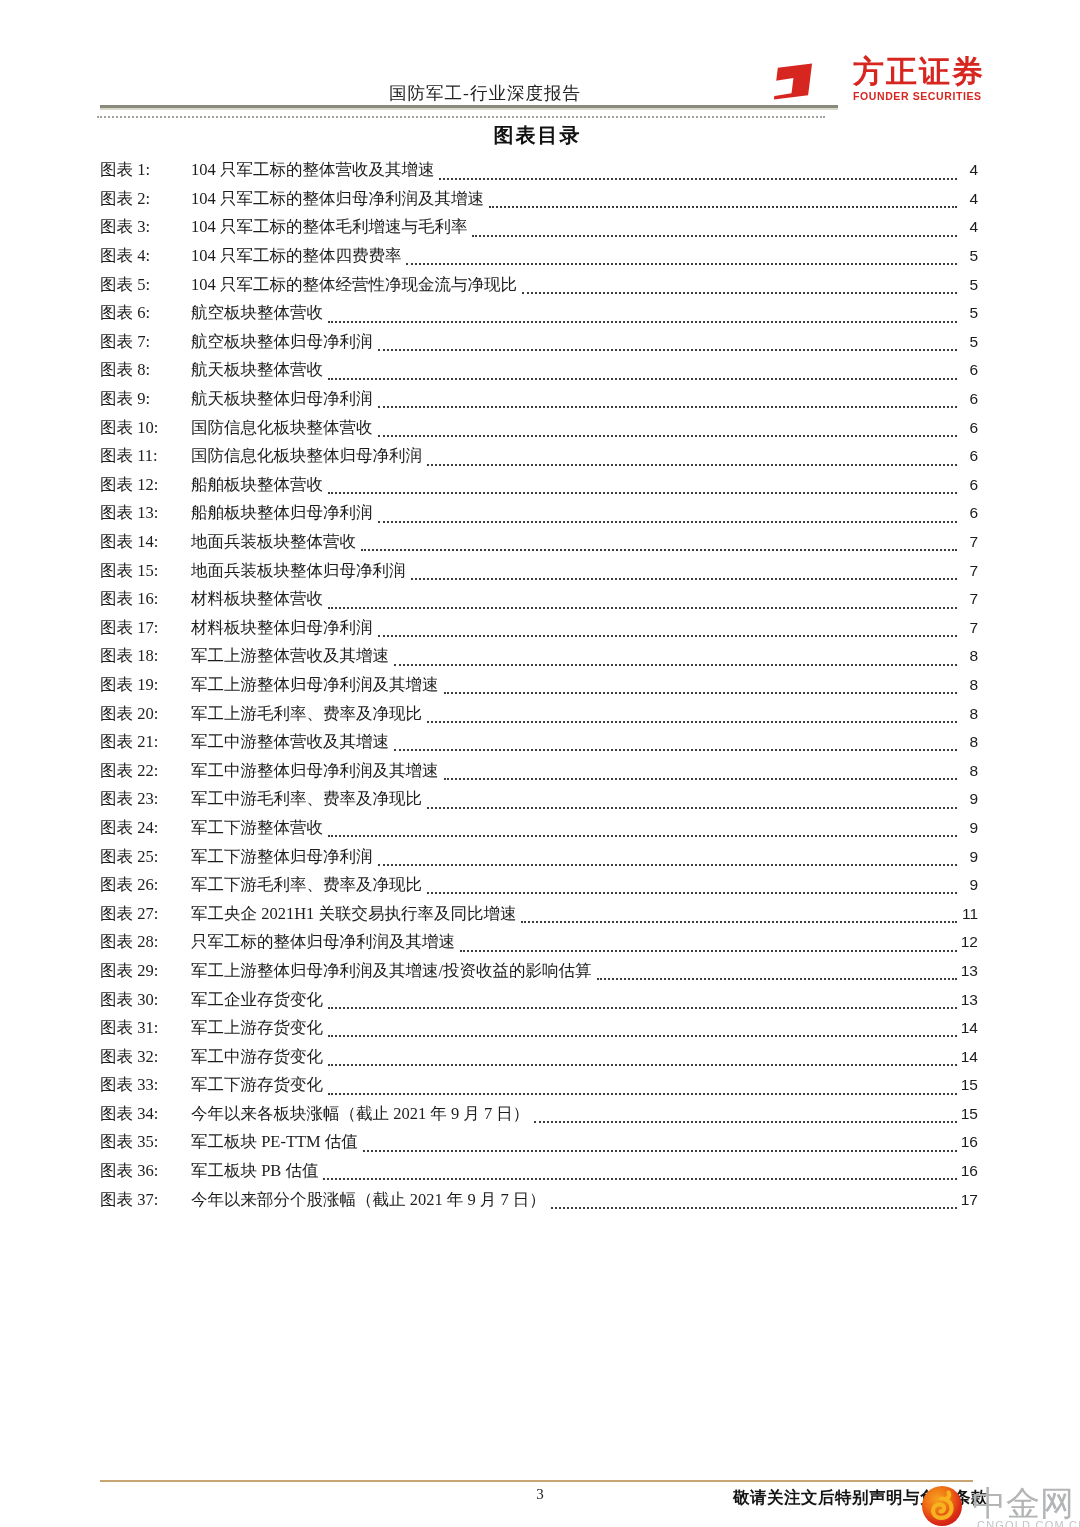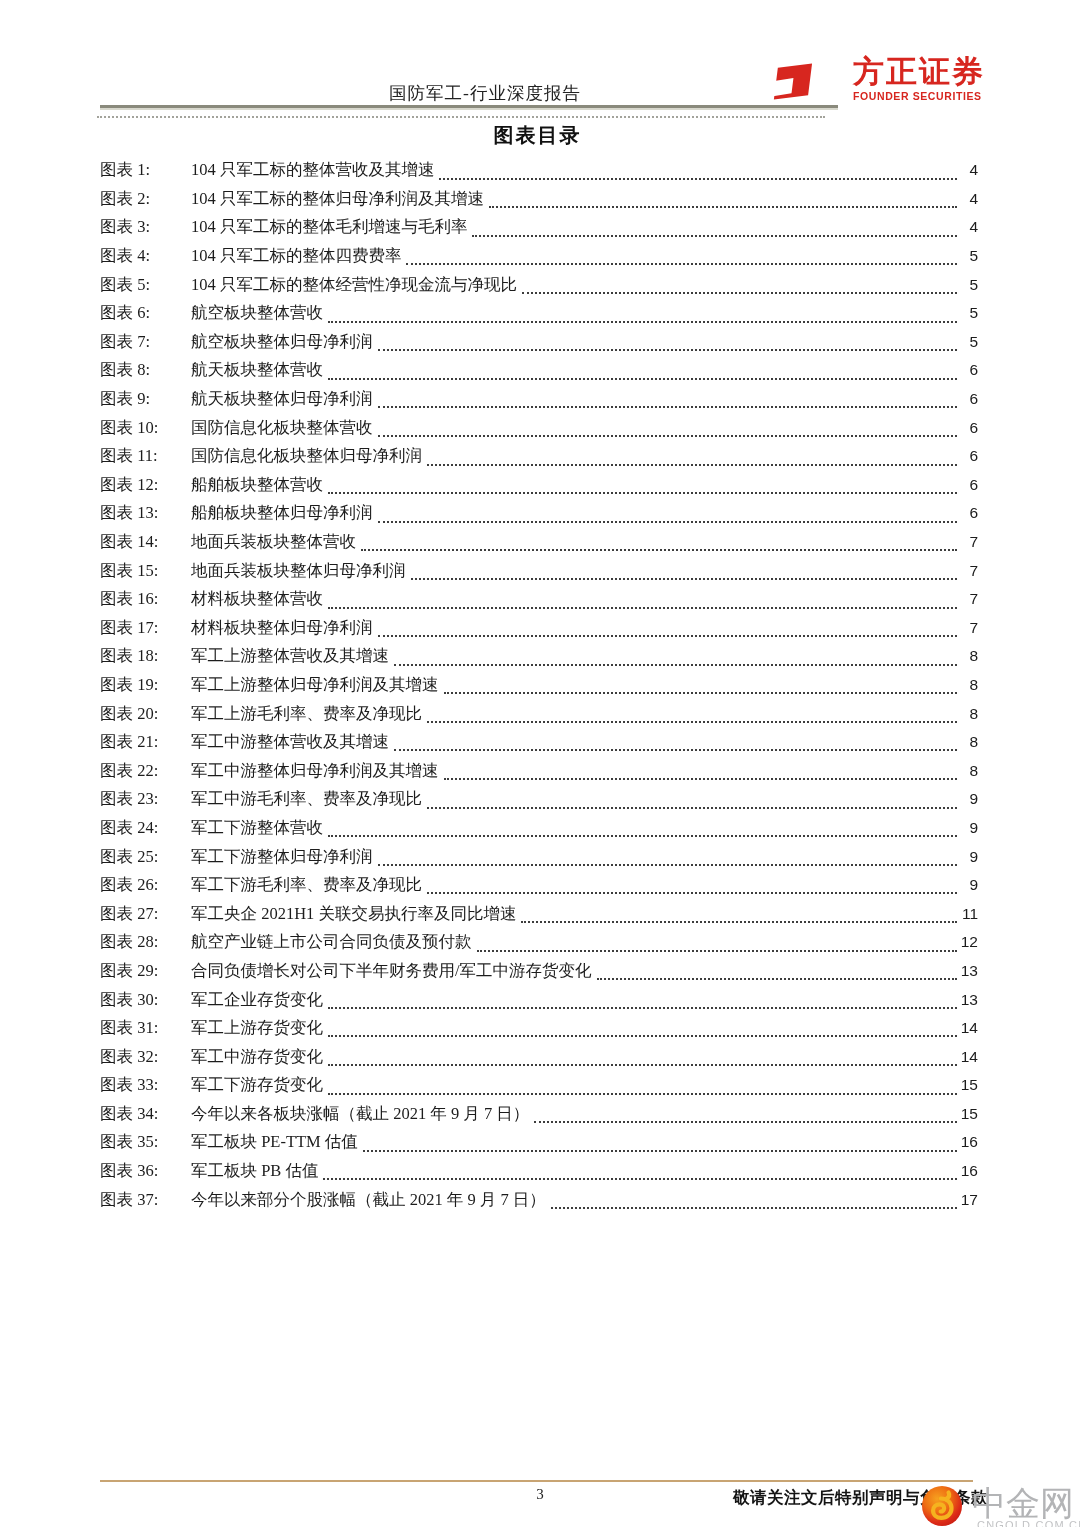--- a/index.html
+++ b/index.html
@@ -285,28 +285,28 @@
 
     <div class="toc-row">
       <span class="toc-label">图表 27:</span>
       <span class="toc-text">军工央企 2021H1 关联交易执行率及同比增速</span>
       <span class="toc-leader"></span>
       <span class="toc-page">11</span>
     </div>
 
     <div class="toc-row">
       <span class="toc-label">图表 28:</span>
-      <span class="toc-text">航空产业链上市公司合同负债及预付款</span>
+      <span class="toc-text">只军工标的整体归母净利润及其增速</span>
       <span class="toc-leader"></span>
       <span class="toc-page">12</span>
     </div>
 
     <div class="toc-row">
       <span class="toc-label">图表 29:</span>
-      <span class="toc-text">合同负债增长对公司下半年财务费用/军工中游存货变化</span>
+      <span class="toc-text">军工上游整体归母净利润及其增速/投资收益的影响估算</span>
       <span class="toc-leader"></span>
       <span class="toc-page">13</span>
     </div>
 
     <div class="toc-row">
       <span class="toc-label">图表 30:</span>
       <span class="toc-text">军工企业存货变化</span>
       <span class="toc-leader"></span>
       <span class="toc-page">13</span>
     </div>

